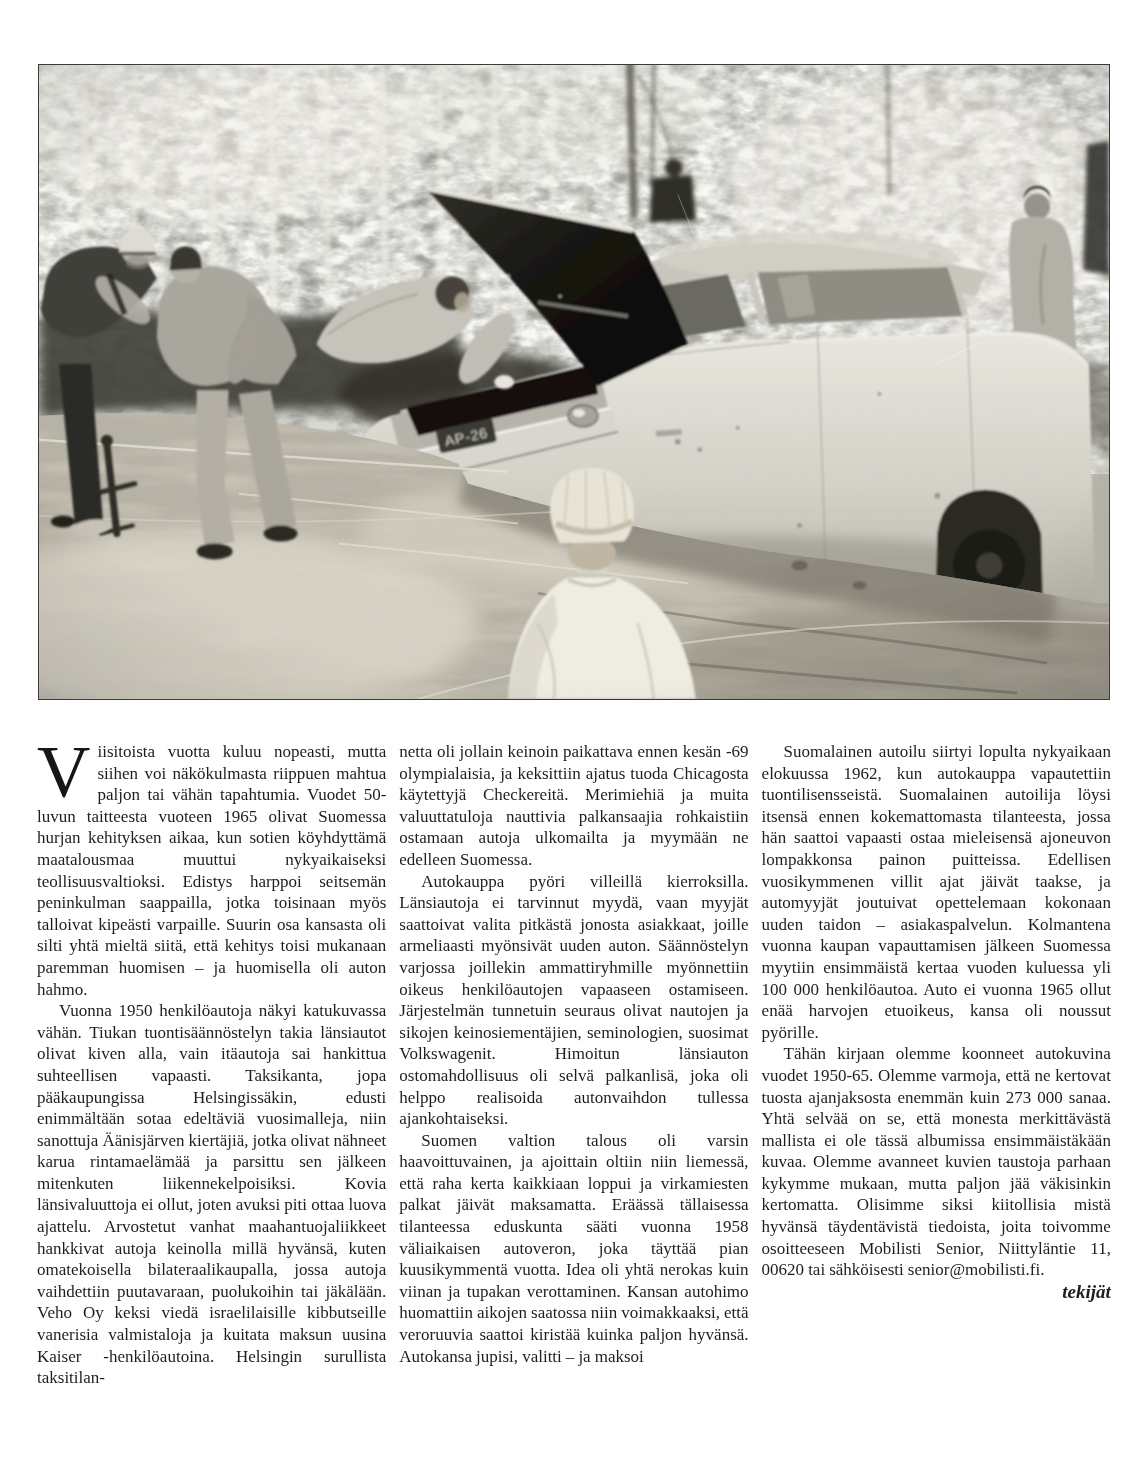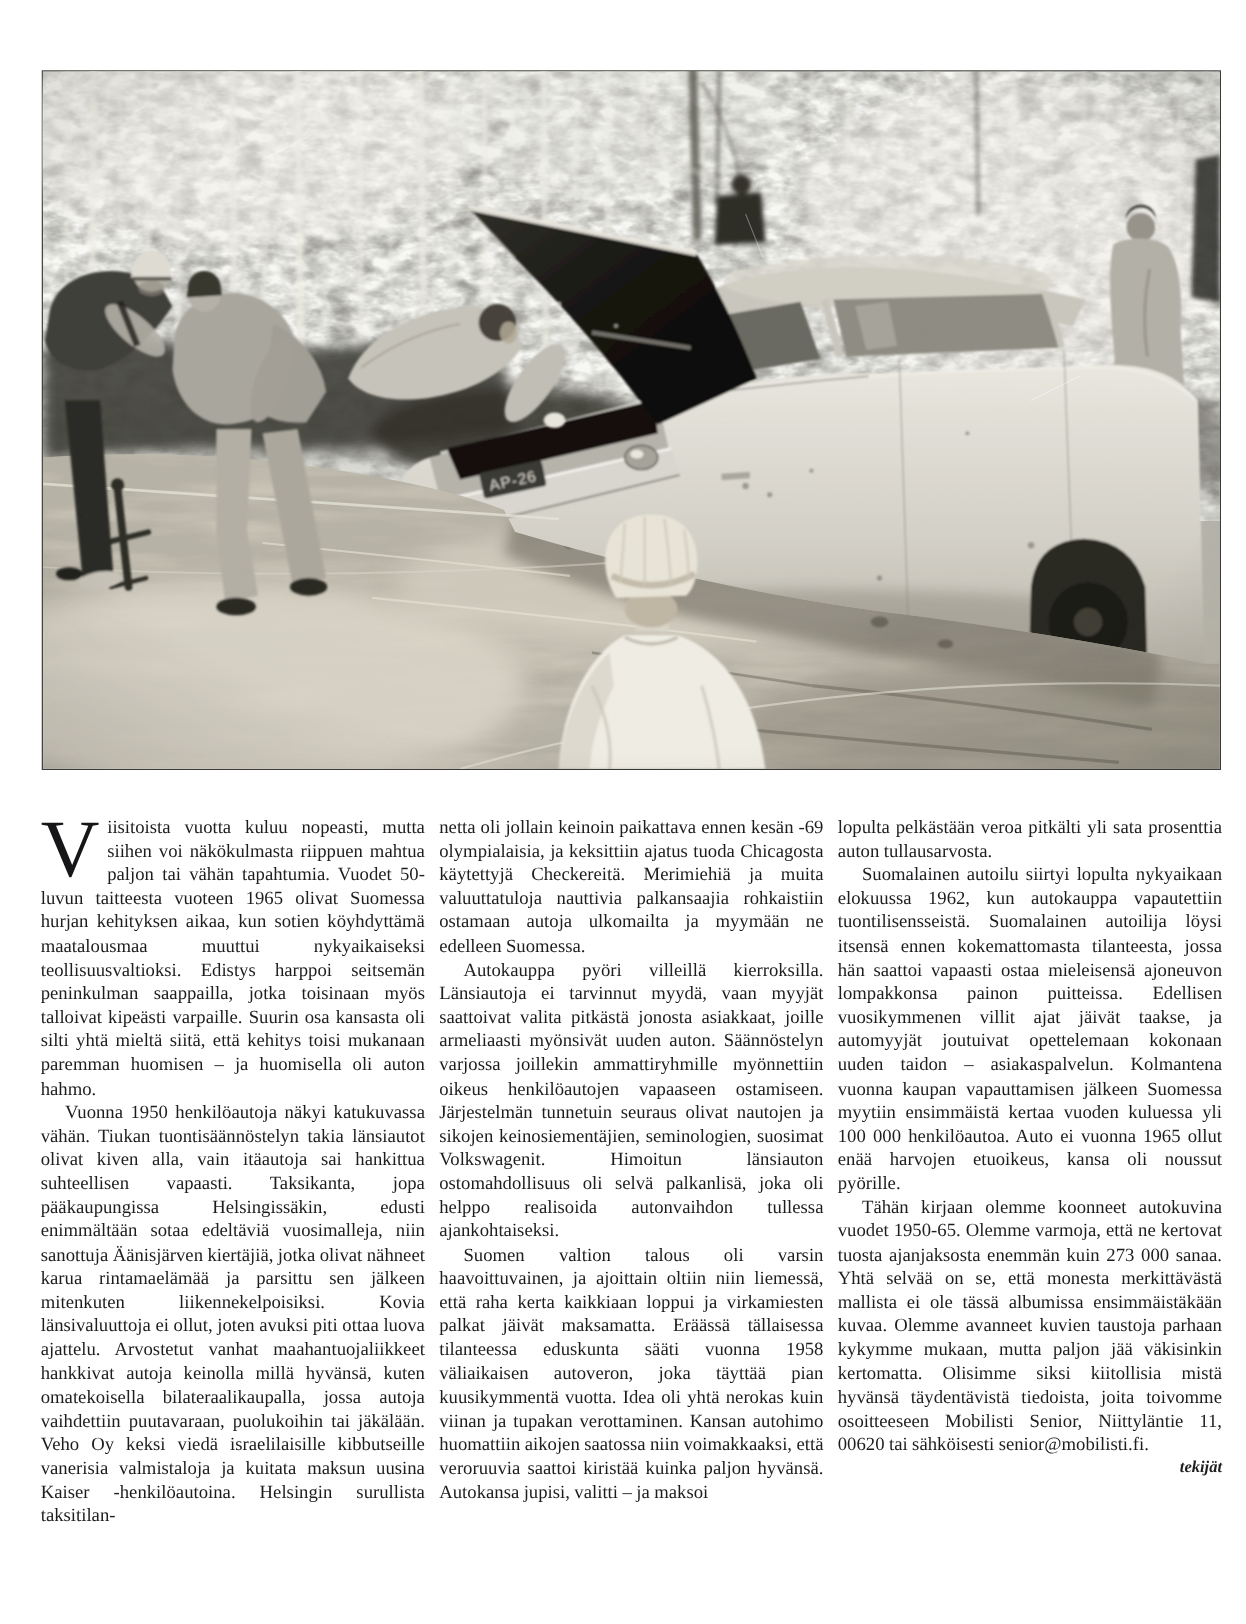--- a/index.html
+++ b/index.html
@@ -20,21 +20,21 @@
     width:349.3px;text-align:justify;font-size:17px;line-height:21.6px;
     hyphens:auto;-webkit-hyphens:auto;word-spacing:-0.2px;
   }
   .col p{margin:0;}
   .col p.indent{text-indent:22px;}
   .dropcap{
     float:left;font-size:74px;line-height:58px;padding:2px 7px 0 0;
     font-weight:400;color:#161618;
   }
   .signature{
-    text-align:right;font-style:italic;font-weight:bold;font-size:15px;margin-top:1px;
+    text-align:right;font-style:italic;font-weight:bold;font-size:19px;margin-top:1px;
   }
 </style>
 </head>
 <body>
 
 <div class="photo-frame">
   <svg viewBox="0 0 1072 636" preserveAspectRatio="none">
     <defs>
       <linearGradient id="gSky" x1="0" y1="0" x2="0" y2="1">
         <stop offset="0" stop-color="#d4d3cc"></stop>
@@ -332,18 +332,17 @@
   <div class="col" lang="fi">
     <p><span class="dropcap">V</span><span>iisitoista vuotta kuluu nopeasti, mutta siihen voi näkökulmasta riippuen mahtua paljon tai vähän tapahtumia. Vuodet 50-luvun taitteesta vuoteen 1965 olivat Suomessa hurjan kehityksen aikaa, kun sotien köyhdyttämä maatalousmaa muuttui nykyaikaiseksi teollisuusvaltioksi. Edistys harppoi seitsemän peninkulman saappailla, jotka toisinaan myös talloivat kipeästi varpaille. Suurin osa kansasta oli silti yhtä mieltä siitä, että kehitys toisi mukanaan paremman huomisen – ja huomisella oli auton hahmo.</span></p>
     <p class="indent"><span>Vuonna 1950 henkilöautoja näkyi katukuvassa vähän. Tiukan tuontisäännöstelyn takia länsiautot olivat kiven alla, vain itäautoja sai hankittua suhteellisen vapaasti. Taksikanta, jopa pääkaupungissa Helsingissäkin, edusti enimmältään sotaa edeltäviä vuosimalleja, niin sanottuja Äänisjärven kiertäjiä, jotka olivat nähneet karua rintamaelämää ja parsittu sen jälkeen mitenkuten liikennekelpoisiksi. Kovia länsivaluuttoja ei ollut, joten avuksi piti ottaa luova ajattelu. Arvostetut vanhat maahantuojaliikkeet hankkivat autoja keinolla millä hyvänsä, kuten omatekoisella bilateraalikaupalla, jossa autoja vaihdettiin puutavaraan, puolukoihin tai jäkälään. Veho Oy keksi viedä israelilaisille kibbutseille vanerisia valmistaloja ja kuitata maksun uusina Kaiser -henkilöautoina. Helsingin surullista taksitilan-</span></p>
   </div>
   <div class="col" lang="fi">
     <p><span>netta oli jollain keinoin paikattava ennen kesän -69 olympialaisia, ja keksittiin ajatus tuoda Chicagosta käytettyjä Checkereitä. Merimiehiä ja muita valuuttatuloja nauttivia palkansaajia rohkaistiin ostamaan autoja ulkomailta ja myymään ne edelleen Suomessa.</span></p>
     <p class="indent"><span>Autokauppa pyöri villeillä kierroksilla. Länsiautoja ei tarvinnut myydä, vaan myyjät saattoivat valita pitkästä jonosta asiakkaat, joille armeliaasti myönsivät uuden auton. Säännöstelyn varjossa joillekin ammattiryhmille myönnettiin oikeus henkilöautojen vapaaseen ostamiseen. Järjestelmän tunnetuin seuraus olivat nautojen ja sikojen keinosiementäjien, seminologien, suosimat Volkswagenit. Himoitun länsiauton ostomahdollisuus oli selvä palkanlisä, joka oli helppo realisoida autonvaihdon tullessa ajankohtaiseksi.</span></p>
     <p class="indent"><span>Suomen valtion talous oli varsin haavoittuvainen, ja ajoittain oltiin niin liemessä, että raha kerta kaikkiaan loppui ja virkamiesten palkat jäivät maksamatta. Eräässä tällaisessa tilanteessa eduskunta sääti vuonna 1958 väliaikaisen autoveron, joka täyttää pian kuusikymmentä vuotta. Idea oli yhtä nerokas kuin viinan ja tupakan verottaminen. Kansan autohimo huomattiin aikojen saatossa niin voimakkaaksi, että veroruuvia saattoi kiristää kuinka paljon hyvänsä. Autokansa jupisi, valitti – ja maksoi</span></p>
   </div>
   <div class="col" lang="fi">
-    <p><span>lopulta pelkästään veroa pitkälti yli sata prosenttia auton tullausarvosta.</span></p>
     <p class="indent"><span>Suomalainen autoilu siirtyi lopulta nykyaikaan elokuussa 1962, kun autokauppa vapautettiin tuontilisensseistä. Suomalainen autoilija löysi itsensä ennen kokemattomasta tilanteesta, jossa hän saattoi vapaasti ostaa mieleisensä ajoneuvon lompakkonsa painon puitteissa. Edellisen vuosikymmenen villit ajat jäivät taakse, ja automyyjät joutuivat opettelemaan kokonaan uuden taidon – asiakaspalvelun. Kolmantena vuonna kaupan vapauttamisen jälkeen Suomessa myytiin ensimmäistä kertaa vuoden kuluessa yli 100 000 henkilöautoa. Auto ei vuonna 1965 ollut enää harvojen etuoikeus, kansa oli noussut pyörille.</span></p>
     <p class="indent"><span>Tähän kirjaan olemme koonneet autokuvina vuodet 1950-65. Olemme varmoja, että ne kertovat tuosta ajanjaksosta enemmän kuin 273 000 sanaa. Yhtä selvää on se, että monesta merkittävästä mallista ei ole tässä albumissa ensimmäistäkään kuvaa. Olemme avanneet kuvien taustoja parhaan kykymme mukaan, mutta paljon jää väkisinkin kertomatta. Olisimme siksi kiitollisia mistä hyvänsä täydentävistä tiedoista, joita toivomme osoitteeseen Mobilisti Senior, Niittyläntie 11, 00620 tai sähköisesti senior@mobilisti.fi.</span></p>
     <p class="signature">tekijät</p>
   </div>
 </div>
 
 </body></html>

